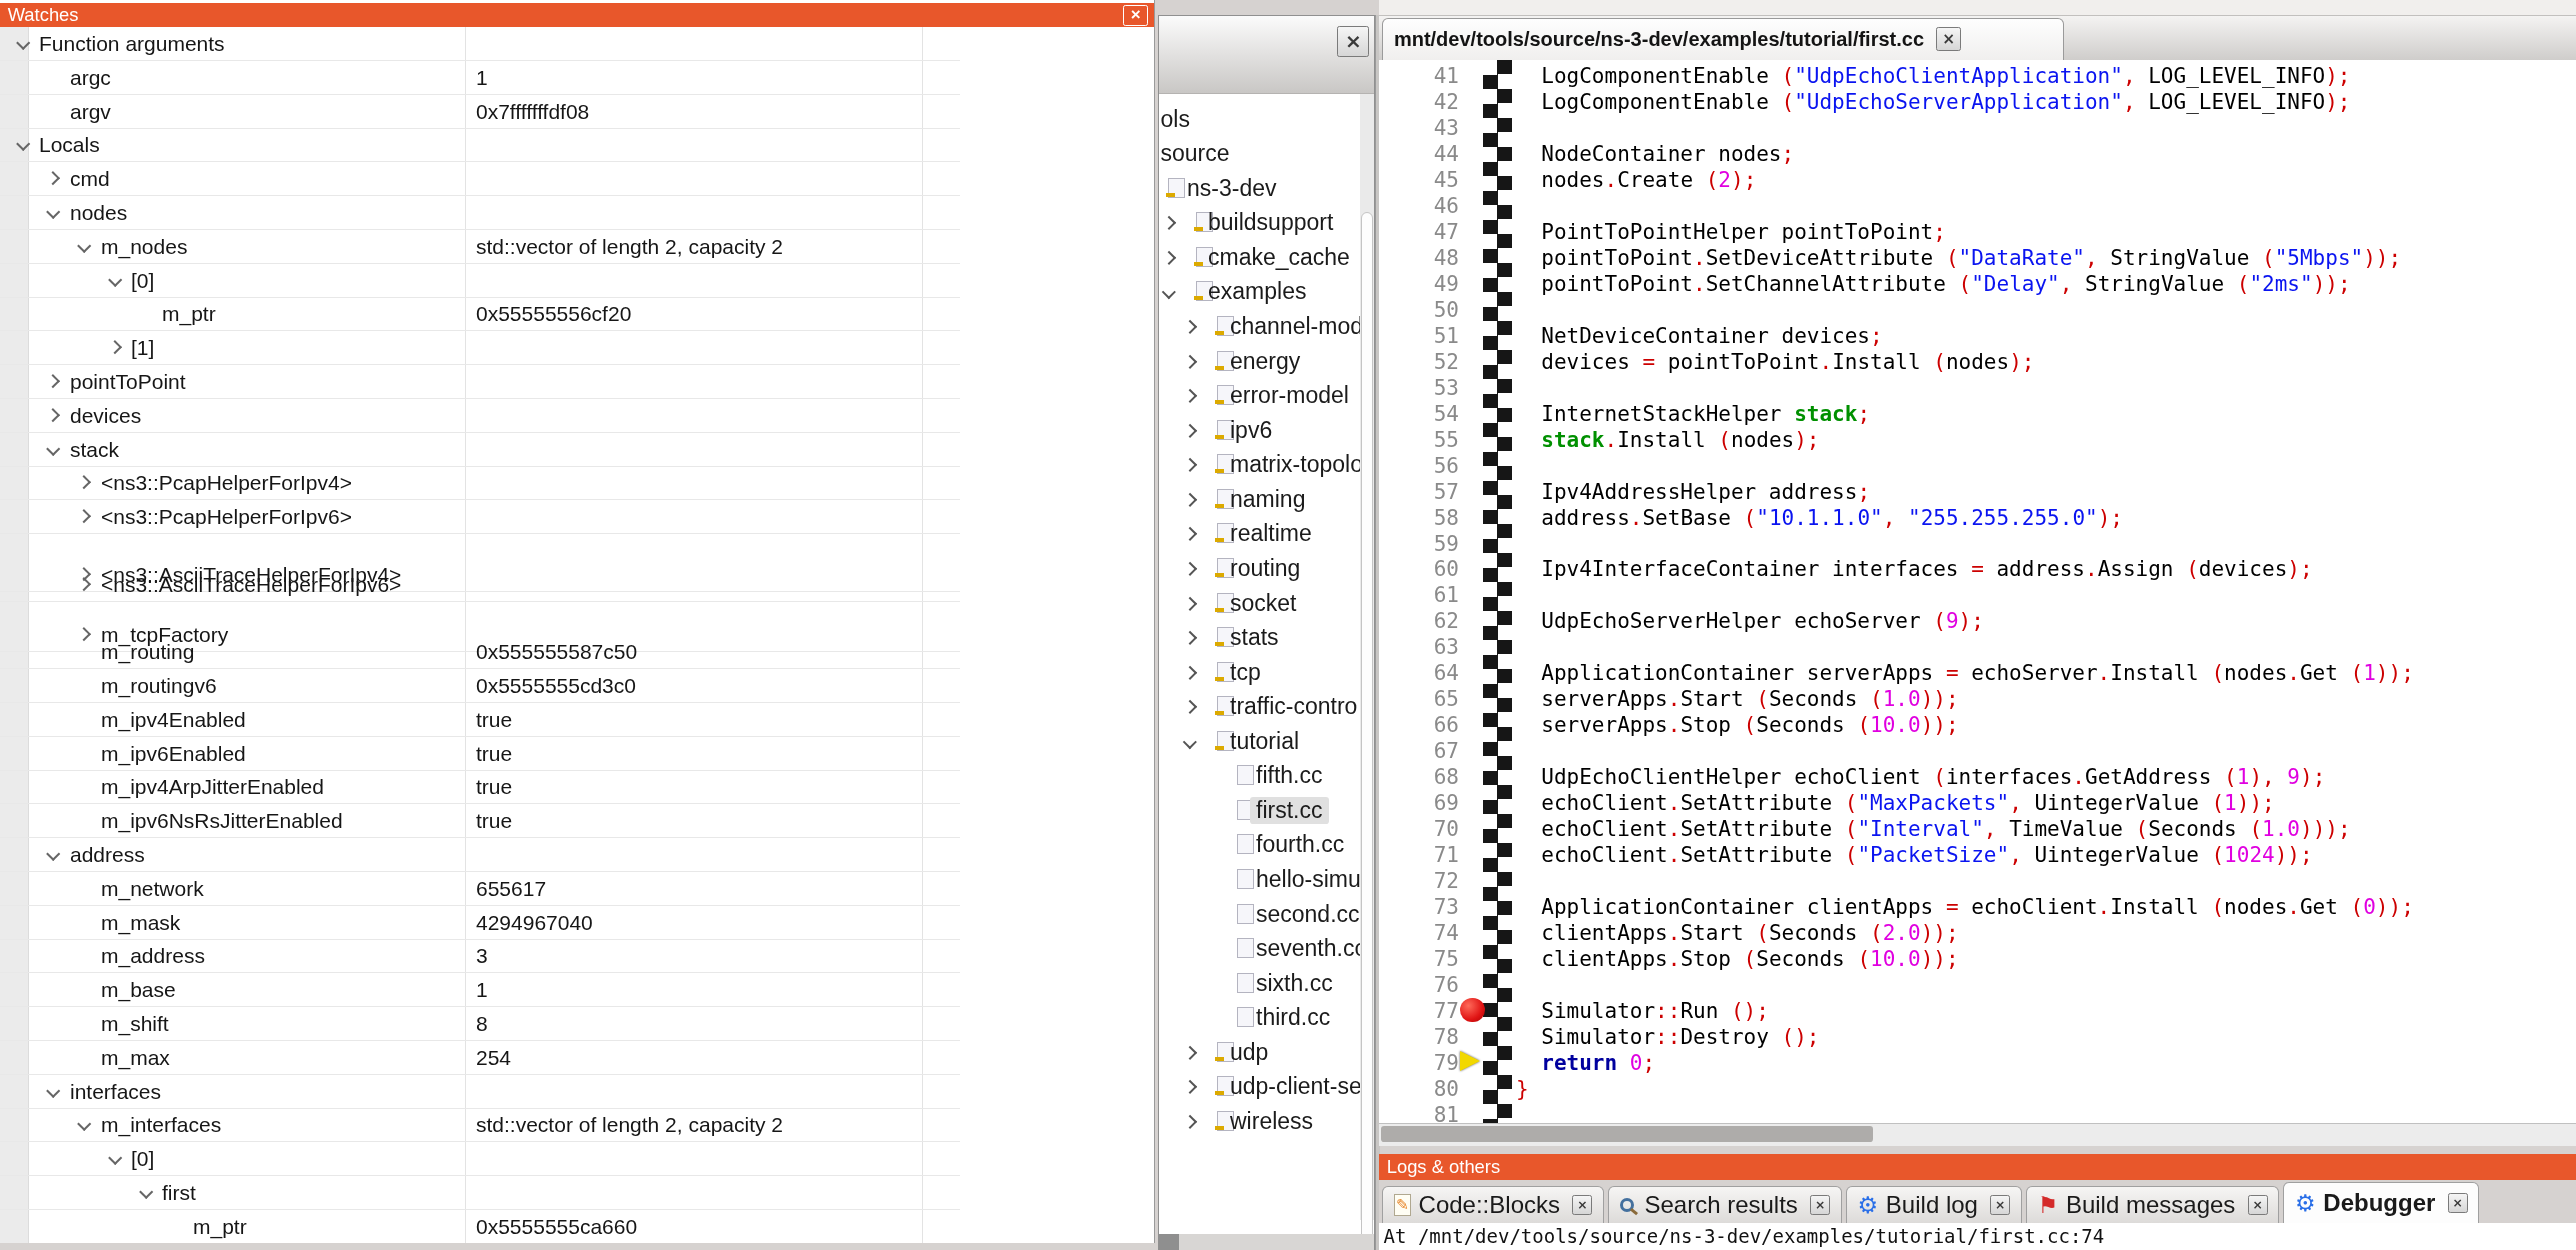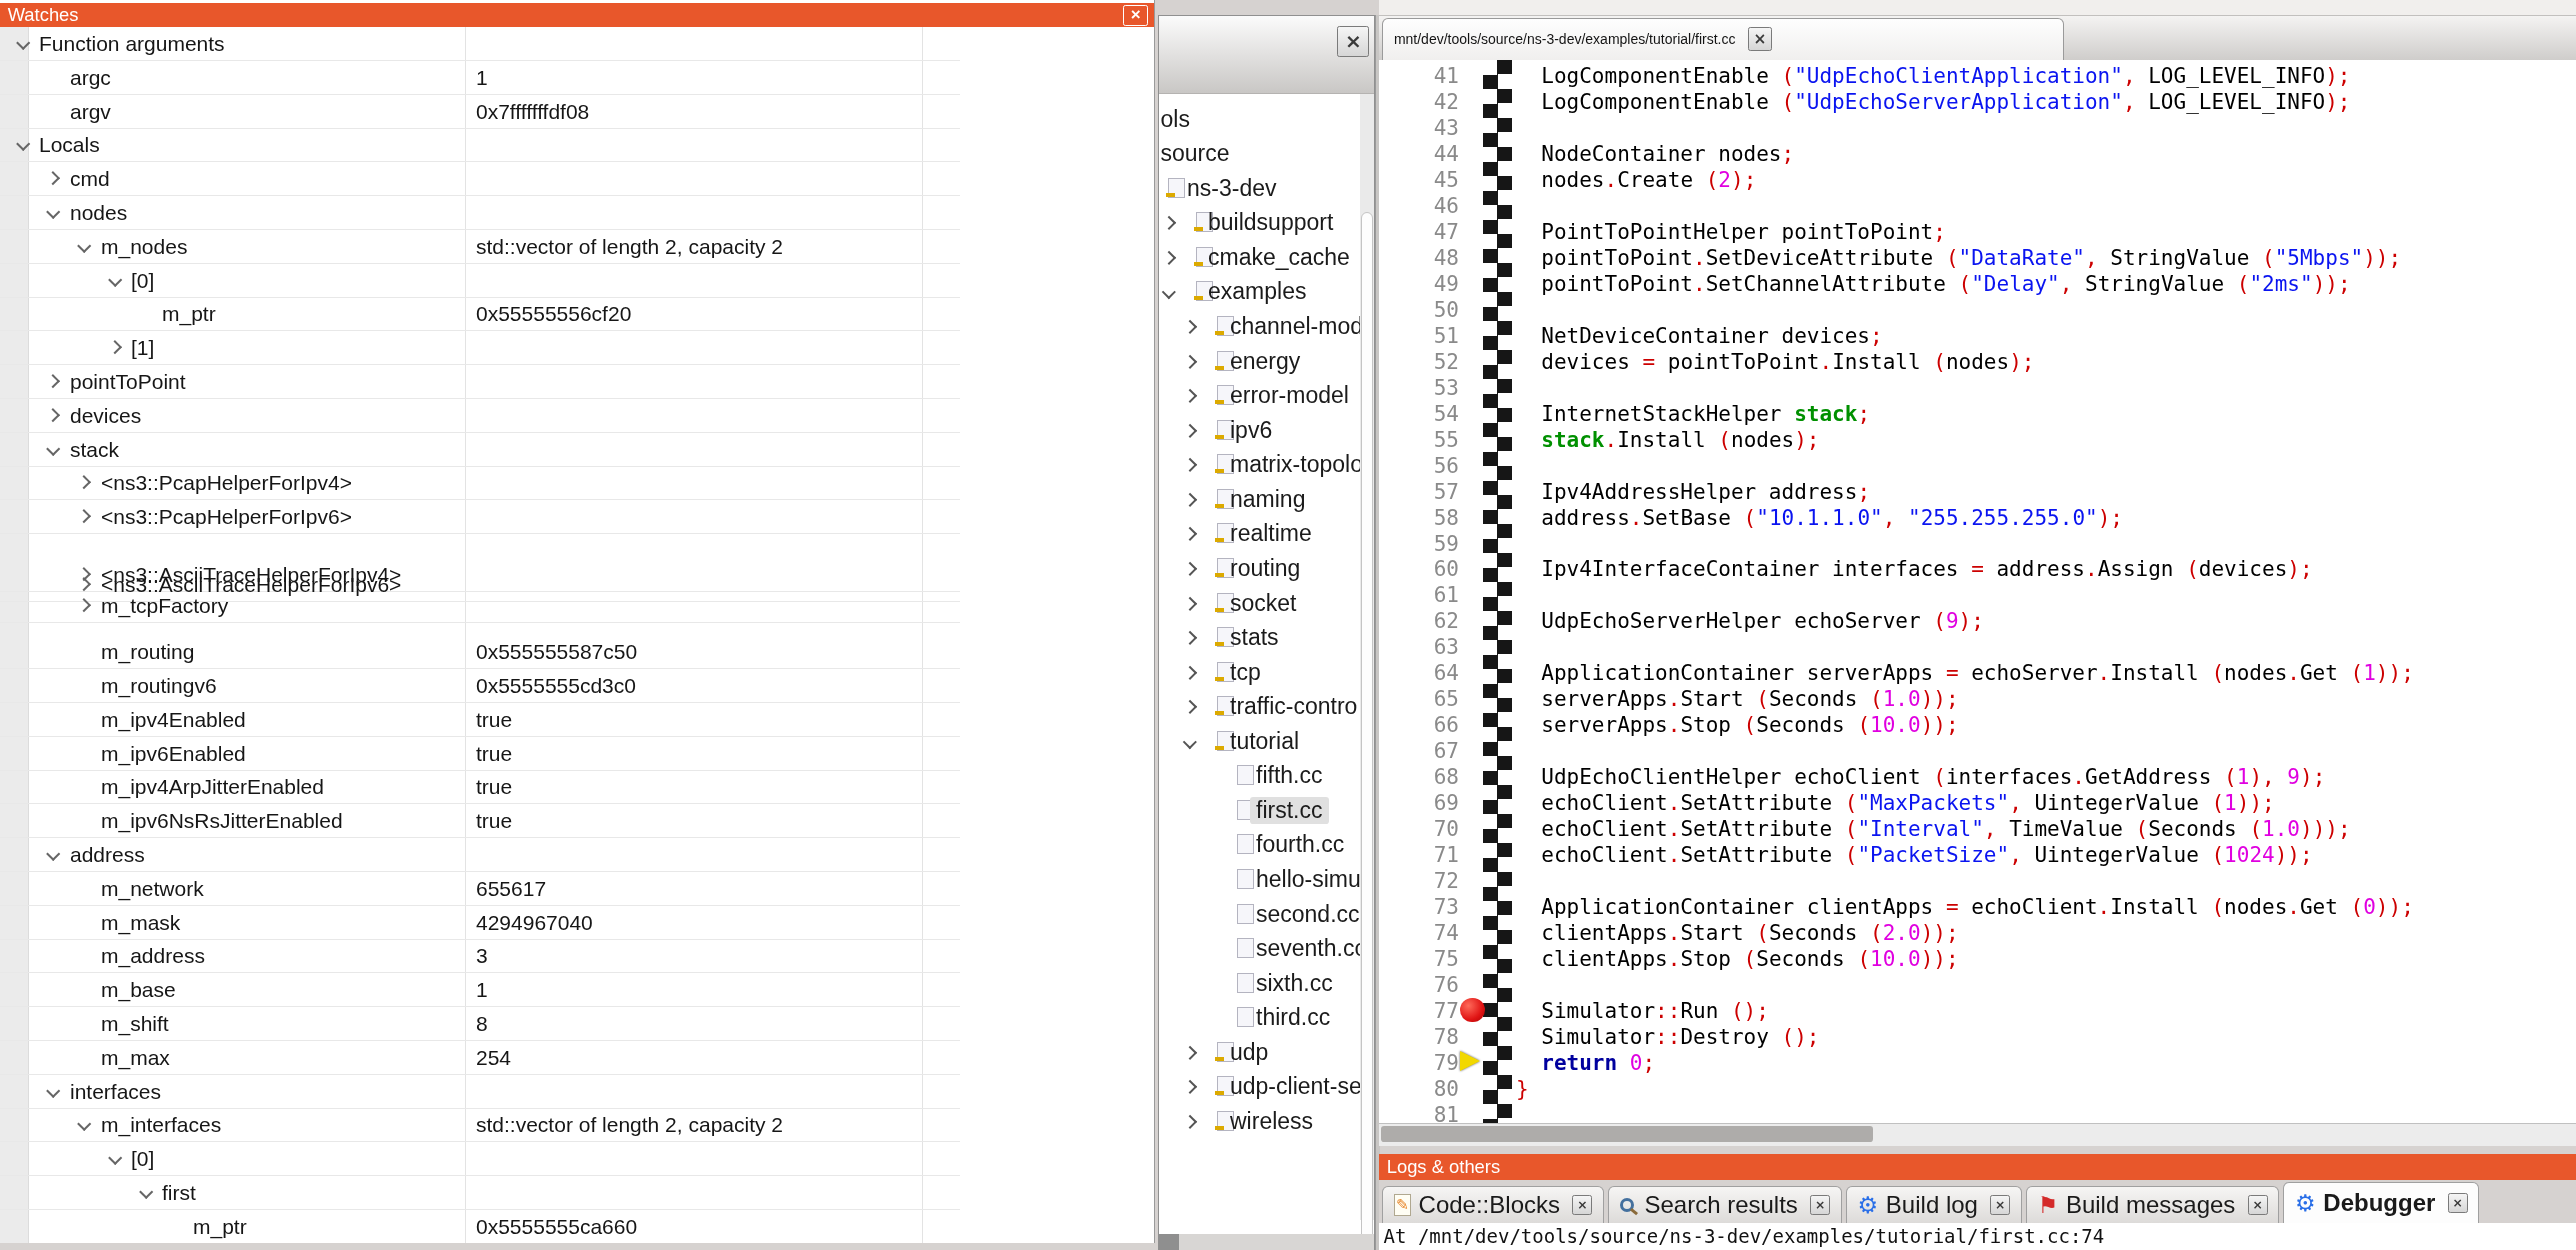--- a/index.html
+++ b/index.html
@@ -48,21 +48,21 @@
   .tchv.col{transform:rotate(-45deg);}
   #tree-scroll-track{left:201px;top:78px;width:14px;height:1126px;background:#eaeaea;}
   #tree-scroll-thumb{left:202px;top:196px;width:12.3px;height:1029px;background:#fdfdfd;border:0.8px solid #c4c4c4;border-radius:6.1px;box-sizing:border-box;}
   #tree-hscroll{left:0;top:1218px;width:215px;height:15.4px;background:#d8d6d4;}
   #tree-hthumb{left:0;top:0;width:20px;height:15.4px;background:#8f8f8f;}
   
   #editor-topstrip{left:1379px;top:0;width:1197px;height:15.4px;background:#f1efed;border-bottom:0.8px solid #c2c0be;}
   #tabbar{left:1379px;top:16px;width:1197px;height:44px;background:linear-gradient(#f4f3f2,#cfcdcb);border-bottom:0.8px solid #989898;}
   #editor-tab{position:absolute;left:3.1px;top:1.5px;width:682px;height:42px;background:linear-gradient(#fefefe,#f0efee);
     border:0.8px solid #9a9a9a;border-bottom:none;border-radius:6.1px 6.1px 0 0;box-sizing:border-box;display:flex;align-items:center;}
-  #tab-title{font-size:14px;font-weight:normal;color:#141414;padding-left:10.8px;white-space:nowrap;}
+  #tab-title{font-size:20px;font-weight:bold;color:#141414;padding-left:10.8px;white-space:nowrap;}
   #tab-close{width:24.6px;height:24.6px;font-size:15.4px;margin-left:12.3px;}
   #codepane{left:1379px;top:60px;width:1197px;height:1063px;background:#ffffff;overflow:hidden;}
   #checker{left:104px;top:0;width:29px;height:1063px;
     background:repeating-conic-gradient(#161616 0% 25%, #ffffff 0% 50%) 0 0 / 29px 29px;}
   .cline{position:absolute;left:0;width:1197px;height:26px;}
   .lnum{position:absolute;left:0;top:2.3px;width:80px;text-align:right;
     font-family:"DejaVu Sans Mono", monospace;font-size:21px;color:#8a8a8a;}
   .ctext{position:absolute;left:137px;top:2.3px;font-family:"DejaVu Sans Mono", monospace;font-size:21px;white-space:pre;color:#000;}
   .c-p{color:#000000;}
   .c-o{color:#cc0000;}
@@ -174,21 +174,21 @@
         <span class="wlabel" style="left: 101px;">&lt;ns3::PcapHelperForIpv6&gt;</span>
       </div>
       <div class="wrow" style="top: 531px;">
         <span class="chv col" style="left: 79px;"></span>
         <span class="wlabel" style="left: 101px;">&lt;ns3::AsciiTraceHelperForIpv4&gt;</span>
       </div>
       <div class="wrow" style="top: 541px;">
         <span class="chv col" style="left: 79px;"></span>
         <span class="wlabel" style="left: 101px;">&lt;ns3::AsciiTraceHelperForIpv6&gt;</span>
       </div>
-      <div class="wrow" style="top: 562px;">
+      <div class="wrow" style="top: 591px;">
         <span class="chv col" style="left: 79px;"></span>
         <span class="wlabel" style="left: 101px;">m_tcpFactory</span>
       </div>
       <div class="wrow" style="top: 608px;">
         <span class="wlabel" style="left: 101px;">m_routing</span>
         <span class="wvalue">0x555555587c50</span>
       </div>
       <div class="wrow" style="top: 642px;">
         <span class="wlabel" style="left: 101px;">m_routingv6</span>
         <span class="wvalue">0x5555555cd3c0</span>

